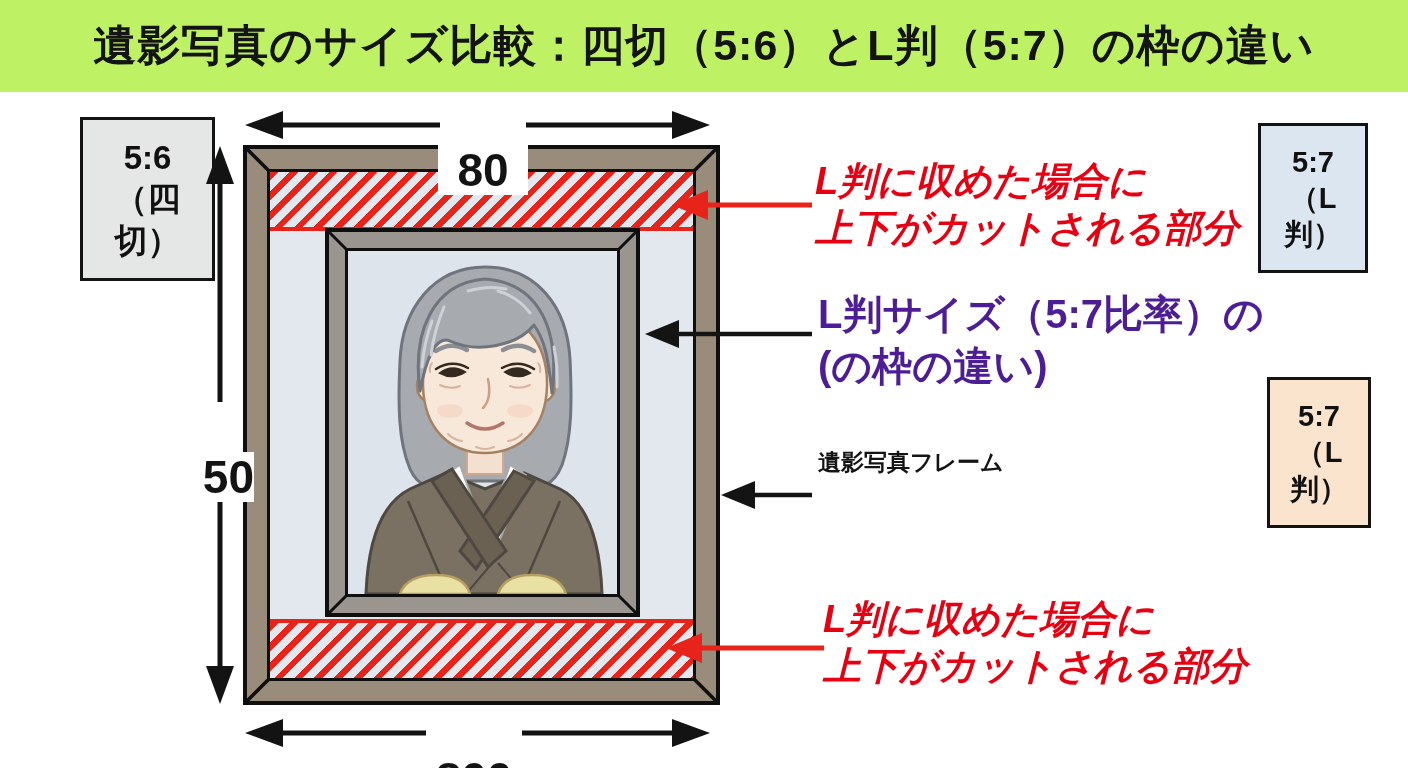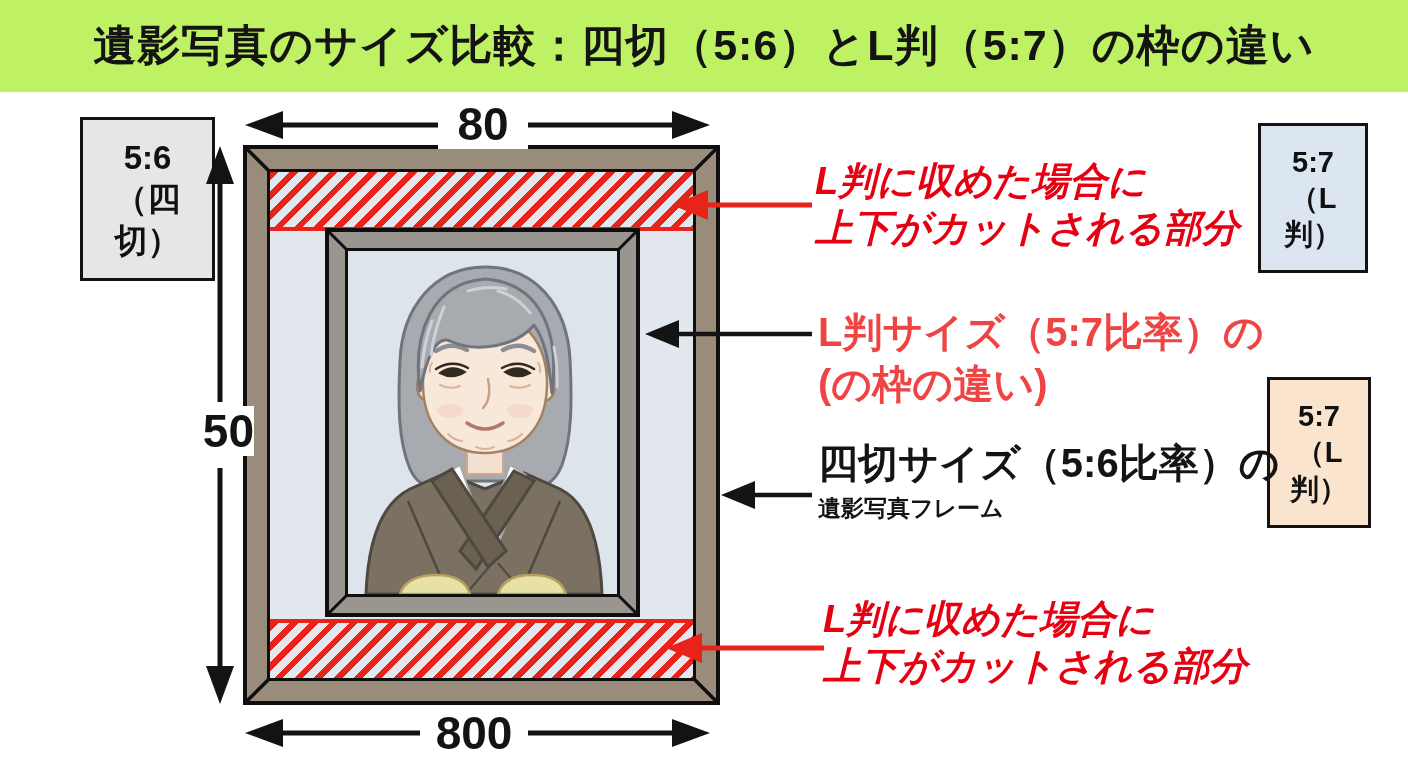--- a/index.html
+++ b/index.html
@@ -26,32 +26,32 @@
   .photo-window{left:267px;top:169px;width:429px;height:512px;background:#e3e8ee;border:3px solid #0f0f0f;}
   .hatch{left:270px;width:423px;height:59px;
     background:repeating-linear-gradient(135deg,#e7231a 0 6px,rgba(0,0,0,0) 6px 14px);}
   .hatch-top{top:172px;border-bottom:4px solid #e7231a;}
   .hatch-bottom{top:619px;border-top:4px solid #e7231a;}
   .frame-inner{left:325px;top:228px;width:315px;height:389px;background:#9b9590;border:4px solid #0f0f0f;}
   .inner-window{left:345px;top:248px;width:275px;height:349px;background:#dde4ec;border:3px solid #0f0f0f;overflow:hidden;}
 
   
   .dim{position:absolute;font-weight:bold;font-size:46px;line-height:1;background:#ffffff;
-    text-align:center;padding:2px 0;color:#131313;}
+    text-align:center;padding:2px 0;color:#131313;margin-top:46px;}
   .dim-80{left:438px;top:99px;width:90px;}
   .dim-50{left:170px;top:406px;width:84px;text-align:right;}
   .dim-800{left:420px;top:708px;width:108px;}
 
   
   .anno{position:absolute;white-space:nowrap;font-weight:bold;}
   .anno .ln{display:block;}
   .anno-red{color:#e60012;font-size:38px;line-height:1.24;font-style:italic;}
   .anno-red-top{left:815px;top:158px;}
   .anno-red-bottom{left:823px;top:596px;}
-  .anno-black1{left:818px;top:306px;color:#ef4444;font-size:40px;line-height:1.3;}
+  .anno-black1{left:818px;top:288px;color:#4c1d95;font-size:40px;line-height:1.3;}
   .anno-black2{left:818px;top:440px;color:#141414;}
   .anno-black2 .big{font-size:40px;line-height:1.15;font-weight:bold;}
   .anno-black2 .small-jp{font-size:23px;line-height:1.1;font-weight:bold;margin-top:10px;}
   .anno-black2 .small-en{font-size:28px;line-height:1.1;font-weight:normal;}
 
   svg.overlay{position:absolute;left:0;top:0;pointer-events:none;}
 </style>
 </head>
 <body>
 
@@ -224,21 +224,20 @@
     <span class="ln">L判に収めた場合に</span>
     <span class="ln">上下がカットされる部分</span>
   </div>
 
   <div class="anno anno-black1">
     <span class="ln">L判サイズ（5:7比率）の</span>
     <span class="ln">(の枠の違い)</span>
   </div>
 
   <div class="anno anno-black2">
-    <span class="ln big">四切サイズ（5:6比率）の</span>
     <span class="ln small-jp">遺影写真フレーム</span>
   </div>
 
   <div class="anno anno-red anno-red-bottom">
     <span class="ln">L判に収めた場合に</span>
     <span class="ln">上下がカットされる部分</span>
   </div>
 
 </div>
 

